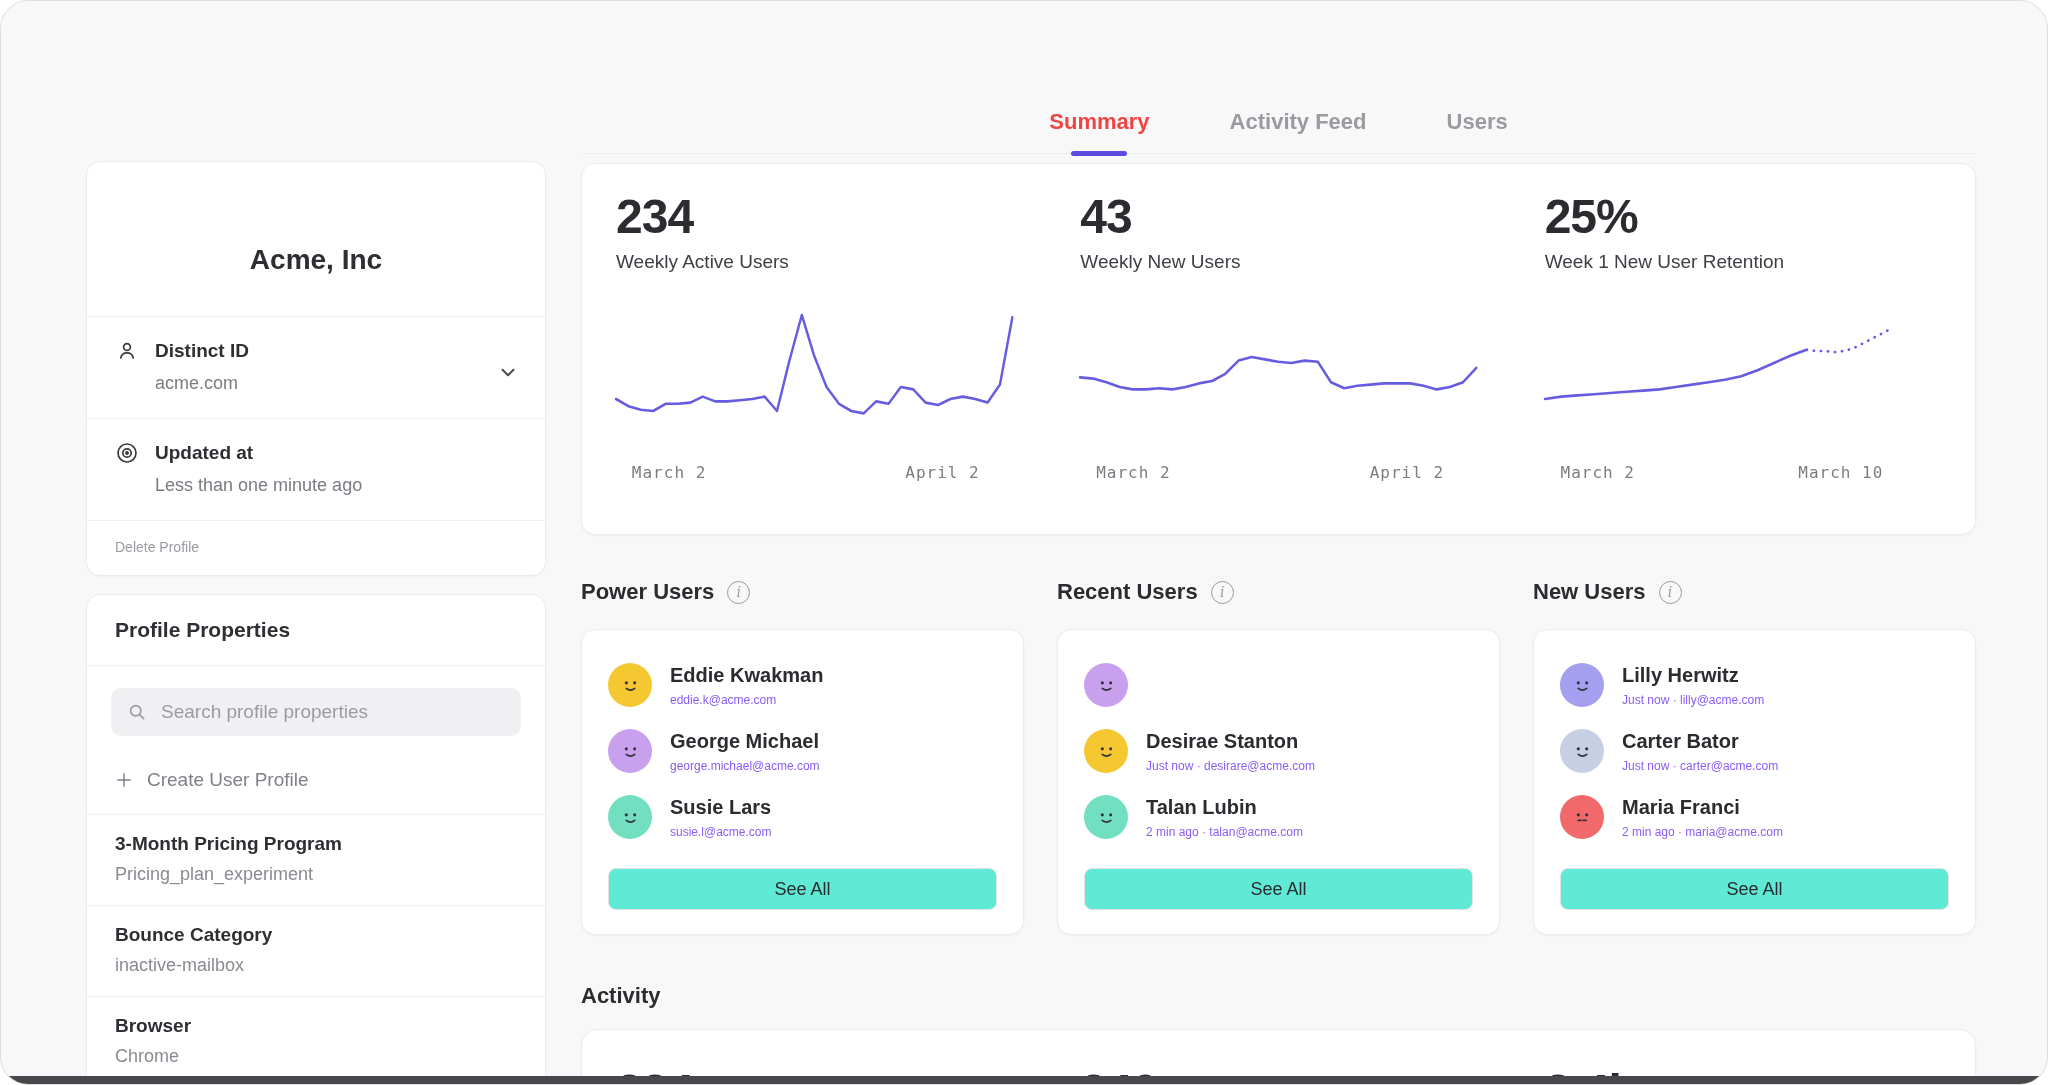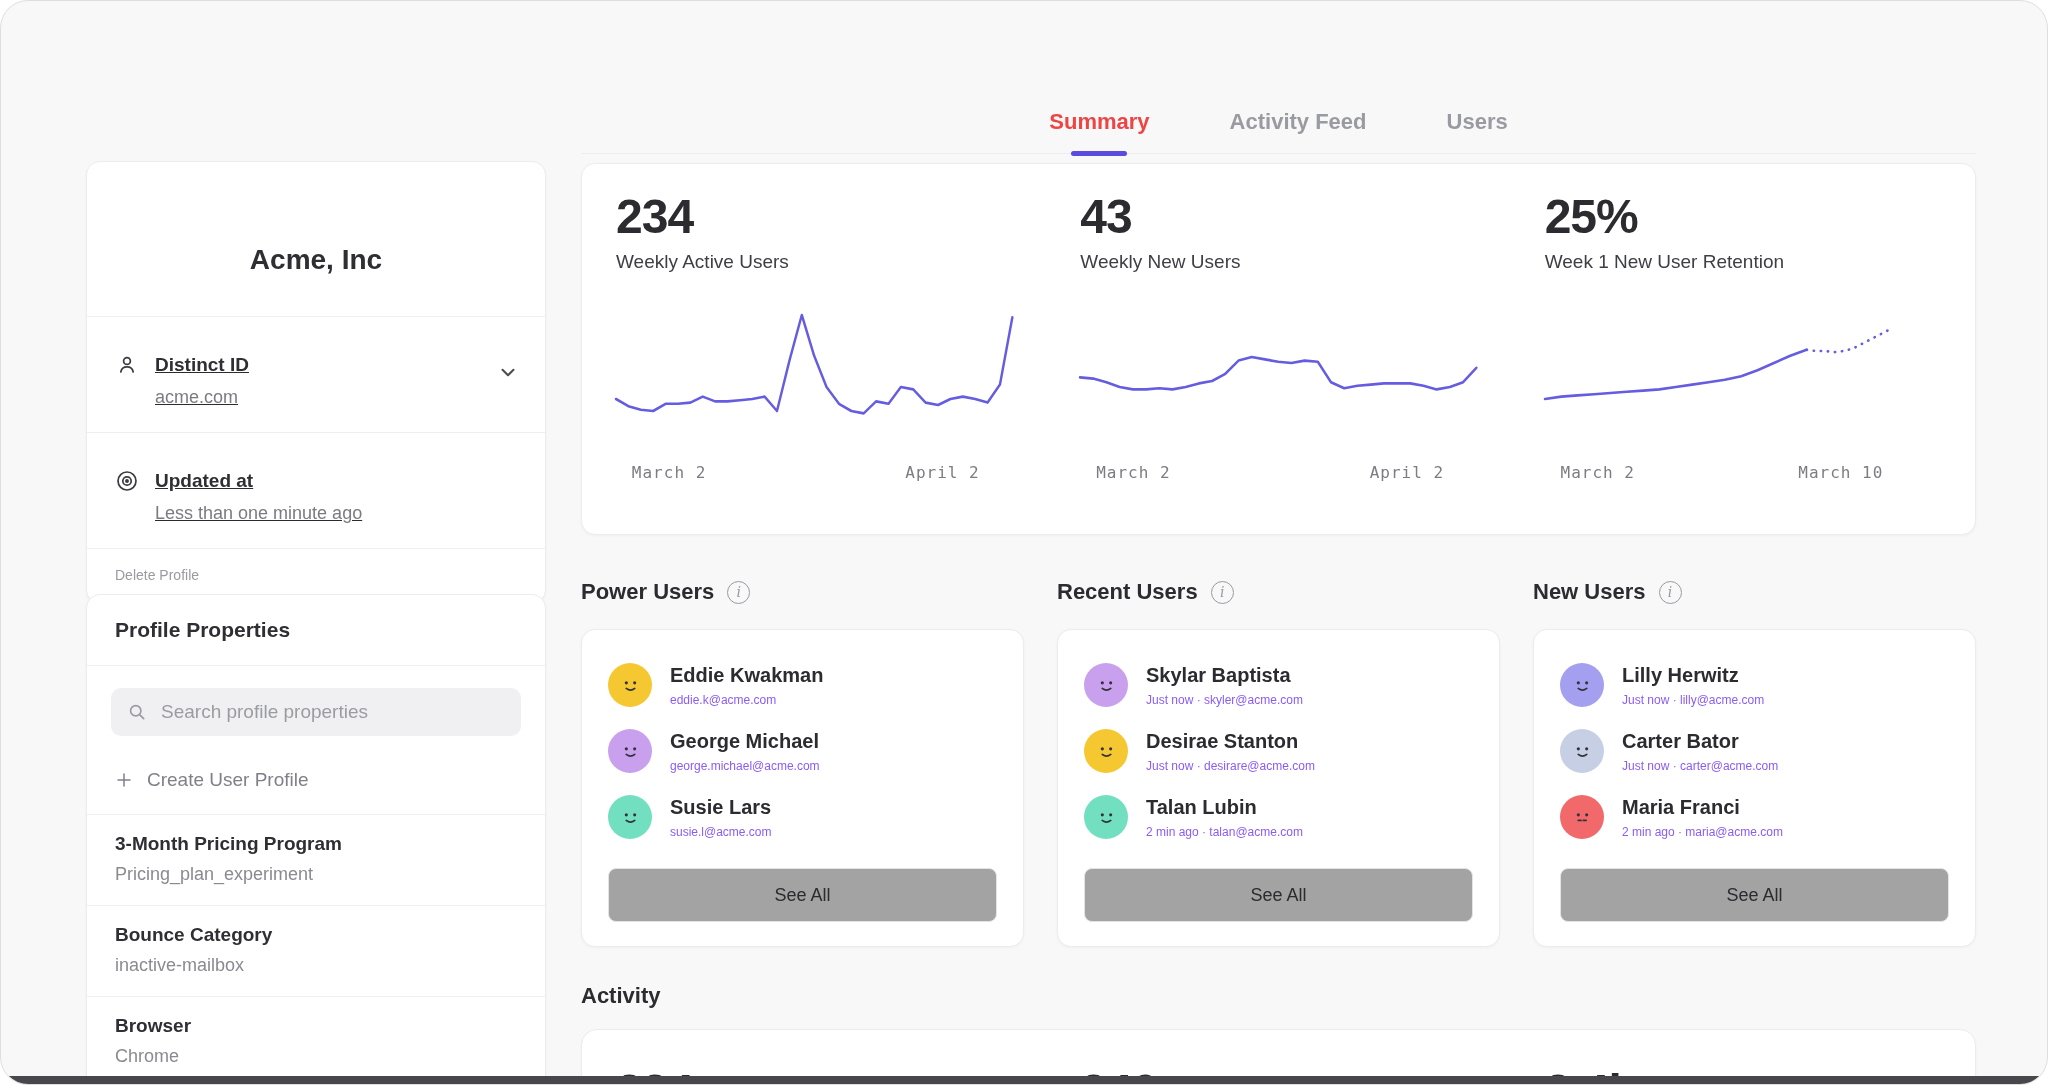--- a/index.html
+++ b/index.html
@@ -24,21 +24,21 @@
     border:7px solid #ffffff; z-index:5;
     display:flex; align-items:center; justify-content:center;
     color:#fff; font-size:52px; font-weight:700; letter-spacing:-1px;
   }
   .card {
     background:#fff; border:1px solid #ececef; border-radius:14px;
     box-shadow:0 1px 3px rgba(0,0,0,.04);
   }
   .profile-card { position:absolute; top:160px; width:460px; padding-top:82px; }
   .company-name { text-align:center; font-size:28px; font-weight:700; color:#2e2e33; margin:0 0 40px; }
-  .field-row { border-top:1px solid #efeff1; padding:36px 28px 24px; position:relative;text-decoration:underline; }
+  .field-row { border-top:1px solid #efeff1; padding:22px 28px 24px; position:relative; }
   .field-head { display:flex; align-items:center; gap:16px; }
   .field-head svg { width:24px; height:24px; stroke:#3a3a40; fill:none; stroke-width:1.7; }
   .field-label { font-size:19px; font-weight:600; color:#2e2e33; }
   .field-value { margin:10px 0 0 40px; font-size:18px; color:#7b7b82; }
   .chevron { position:absolute; right:26px; top:44px; width:22px; height:22px; cursor:pointer; }
   .chevron svg { width:22px; height:22px; stroke:#4a4a50; fill:none; stroke-width:2.2; }
   .delete-row { border-top:1px solid #efeff1; padding:18px 28px 20px; font-size:14px; color:#9a9aa1; cursor:pointer; }
 
   .props-card { position:absolute; top:593px; width:460px; height:560px; }
   .props-title { padding:23px 28px; font-size:21px; font-weight:700; color:#2e2e33; border-bottom:1px solid #efeff1; }
@@ -100,21 +100,21 @@
   .users-card { padding:22px 26px 24px; }
   .user-row { display:flex; align-items:center; gap:18px; padding:11px 0; cursor:pointer; }
   .user-avatar {
     width:44px; height:44px; border-radius:50%; flex-shrink:0;
     display:flex; align-items:center; justify-content:center;
   }
   .user-avatar svg { width:27px; height:27px; }
   .user-name { font-size:20px; font-weight:600; color:#2b2b30; margin-bottom:6px; }
   .user-sub { font-size:12px; color:#8b5cf6; }
   .see-all {
-    margin-top:18px; width:100%; height:54px; background:#a3a3a3;
+    margin-top:18px; width:100%; height:42px; background:#5eead4;
     border:1px solid #e3e3e7; border-radius:8px; cursor:pointer;
     font-family:"Liberation Sans",sans-serif; font-size:18px; color:#2b2b30;
     display:flex; align-items:center; justify-content:center;
   }
   .activity-title { position:absolute; top:982px; font-size:22px; font-weight:700; color:#2b2b30; }
   .activity-card {
     position:absolute; top:1028px; width:1395px; height:280px;
     display:grid; grid-template-columns:1fr 1fr 1fr; padding:37px 0 0;
     border-radius:16px 16px 0 0;
   }
@@ -303,24 +303,20 @@
         </div>
         <div class="card users-card">
           <div class="user-row">
             <span class="user-avatar" style="background: rgb(201, 160, 238);">
               <svg viewBox="0 0 24 24">
                   <circle cx="8.3" cy="9.6" r="1.4" fill="#33333a"></circle>
                   <circle cx="15.7" cy="9.6" r="1.4" fill="#33333a"></circle>
                   <path d="M8.2 14.6q3.8 3 7.6 0" stroke="#33333a" stroke-width="1.5" fill="none" stroke-linecap="round"></path>
                 </svg>
             </span>
-            <span>
-              <div class="user-name">Skylar Baptista</div>
-              <div class="user-sub">Just now · skyler@acme.com</div>
-            </span>
           </div>
           <div class="user-row">
             <span class="user-avatar" style="background: rgb(245, 200, 50);">
               <svg viewBox="0 0 24 24">
                   <circle cx="8.3" cy="9.6" r="1.4" fill="#33333a"></circle>
                   <circle cx="15.7" cy="9.6" r="1.4" fill="#33333a"></circle>
                   <path d="M8.2 14.6q3.8 3 7.6 0" stroke="#33333a" stroke-width="1.5" fill="none" stroke-linecap="round"></path>
                 </svg>
             </span>
             <span>

